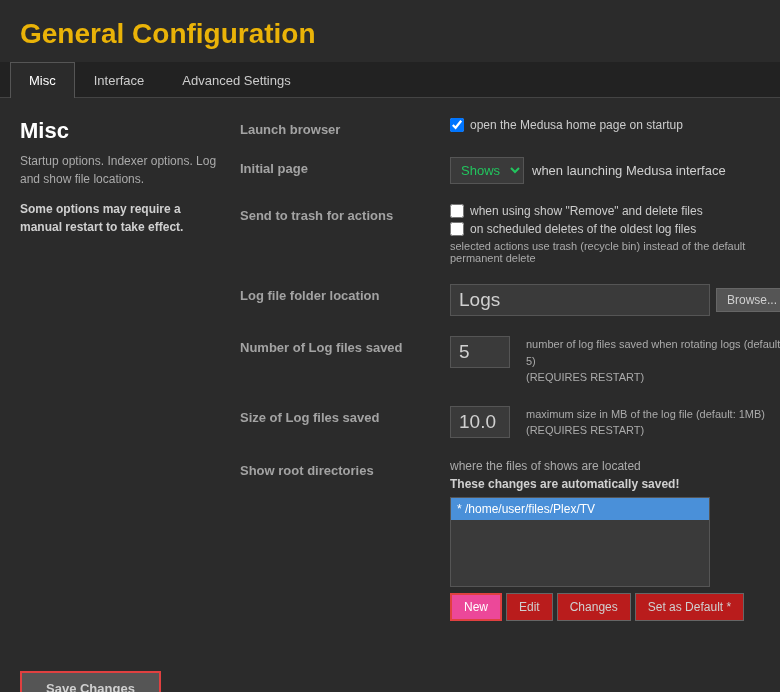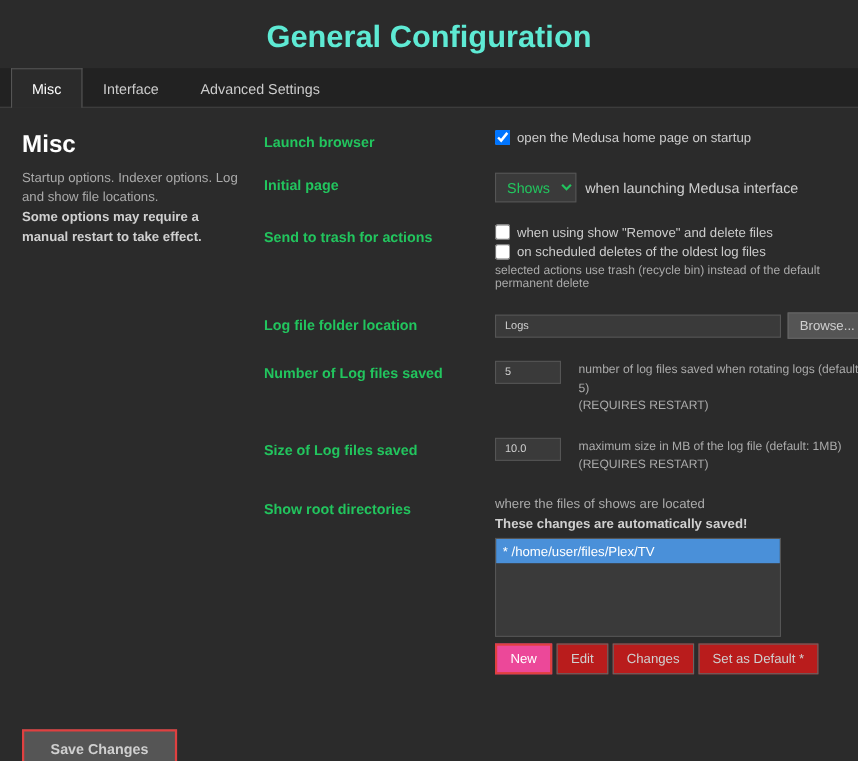--- a/index.html
+++ b/index.html
@@ -6,25 +6,24 @@
     body {
       background: #2b2b2b;
       color: #d0d0d0;
       font-family: Arial, sans-serif;
       font-size: 13px;
       width: 780px;
       min-height: 692px;
     }
 
     .page-title {
-      color: #5eead4;
+      color: #eab308;
       font-size: 28px;
       font-weight: bold;
       padding: 18px 20px 12px 20px;
-      text-align: center;
     }
 
     .tabs {
       display: flex;
       background: #222;
       border-bottom: 1px solid #444;
       padding: 0 10px;
     }
 
     .tab {
@@ -58,20 +57,21 @@
     .left-panel h2 {
       font-size: 22px;
       color: #fff;
       margin-bottom: 8px;
     }
 
     .left-panel .description {
       color: #aaa;
       font-size: 12px;
       line-height: 1.5;
+      margin-bottom: 12px;
     }
 
     .left-panel .warning {
       font-size: 12px;
       font-weight: bold;
       color: #d0d0d0;
       line-height: 1.5;
     }
 
     .right-panel {
@@ -81,21 +81,21 @@
     .form-row {
       display: flex;
       align-items: flex-start;
       margin-bottom: 20px;
     }
 
     .form-label {
       width: 210px;
       flex-shrink: 0;
       font-weight: bold;
-      color: #22c55e;
+      color: #a3a3a3;
       padding-top: 4px;
       font-size: 13px;
     }
 
     .form-control {
       flex: 1;
     }
 
     .checkbox-row {
       display: flex;
@@ -131,21 +131,21 @@
       padding: 4px 6px;
       font-size: 13px;
       cursor: pointer;
     }
 
     input[type="text"], input[type="number"] {
       background: #3a3a3a;
       color: #d0d0d0;
       border: 1px solid #555;
       padding: 4px 8px;
-      font-size: 10px;
+      font-size: 19px;
     }
 
     .log-folder-row {
       display: flex;
       gap: 6px;
       align-items: center;
     }
 
     .log-folder-input {
       width: 260px;

